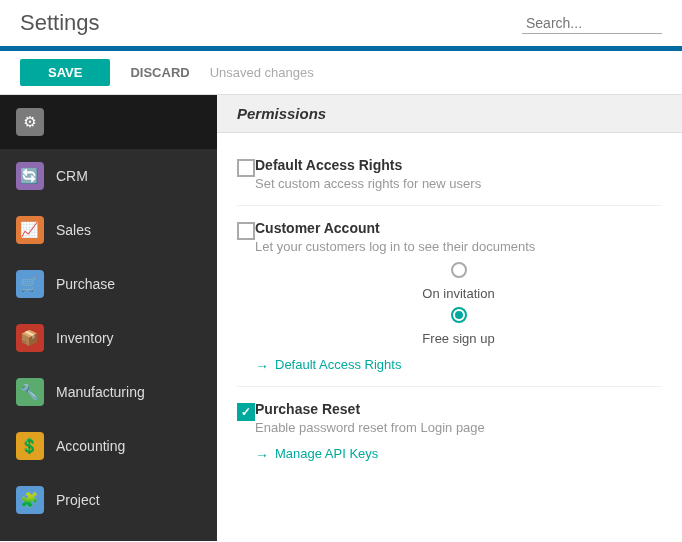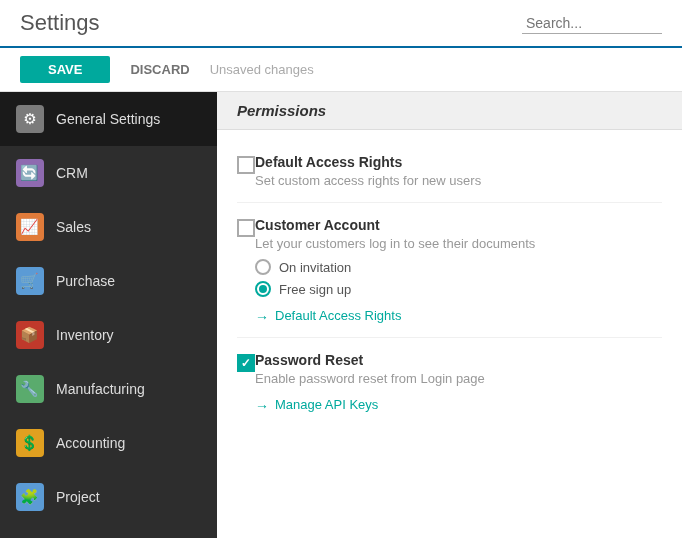--- a/index.html
+++ b/index.html
@@ -3,21 +3,21 @@
   <meta charset="utf-8">
   <style>
     * { box-sizing: border-box; margin: 0; padding: 0; }
     body { font-family: 'Segoe UI', Arial, sans-serif; background: #fff; width: 682px; height: 542px; overflow: hidden; }
 
     .top-bar {
       display: flex;
       align-items: center;
       justify-content: space-between;
       padding: 10px 20px;
-      border-bottom: 2px solid #0369a1;
+      border-bottom: 5px solid #0369a1;
     }
     .top-bar-title {
       font-size: 22px;
       font-weight: 400;
       color: #555;
     }
     .search-box {
       border: none;
       border-bottom: 1px solid #aaa;
       outline: none;
@@ -173,20 +173,21 @@
       flex-direction: column;
       gap: 6px;
     }
     .radio-item {
       display: flex;
       align-items: center;
       gap: 8px;
       font-size: 13px;
       color: #555;
       cursor: pointer;
+      flex-direction: column;
     }
     .radio-circle {
       width: 16px;
       height: 16px;
       border-radius: 50%;
       border: 2px solid #aaa;
       display: flex;
       align-items: center;
       justify-content: center;
       flex-shrink: 0;
@@ -225,21 +226,20 @@
   <button class="btn-save">SAVE</button>
   <button class="btn-discard">DISCARD</button>
   <span class="unsaved-label">Unsaved changes</span>
 </div>
 
 <div class="main-layout">
 
   <div class="sidebar" id="sidebar-container">
       <div class="sidebar-item active">
         <span class="sidebar-icon icon-general">⚙</span>
-        <span>General Settings</span>
       </div>
       <div class="sidebar-item">
         <span class="sidebar-icon icon-crm">🔄</span>
         <span>CRM</span>
       </div>
       <div class="sidebar-item">
         <span class="sidebar-icon icon-sales">📈</span>
         <span>Sales</span>
       </div>
       <div class="sidebar-item">
@@ -297,21 +297,21 @@
               <span class="arrow-icon">→</span>
               <span>Default Access Rights</span>
             </div>
           </div>
         </div>
         <div class="setting-row">
           <div class="checkbox-wrap">
             <div class="custom-checkbox checked"></div>
           </div>
           <div class="setting-info">
-            <div class="setting-title">Password Reset</div>
+            <div class="setting-title">Purchase Reset</div>
             <div class="setting-desc">Enable password reset from Login page</div>
             <div class="link-row">
               <span class="arrow-icon">→</span>
               <span>Manage API Keys</span>
             </div>
           </div>
         </div>
       </div>
   </div>
 </div>

